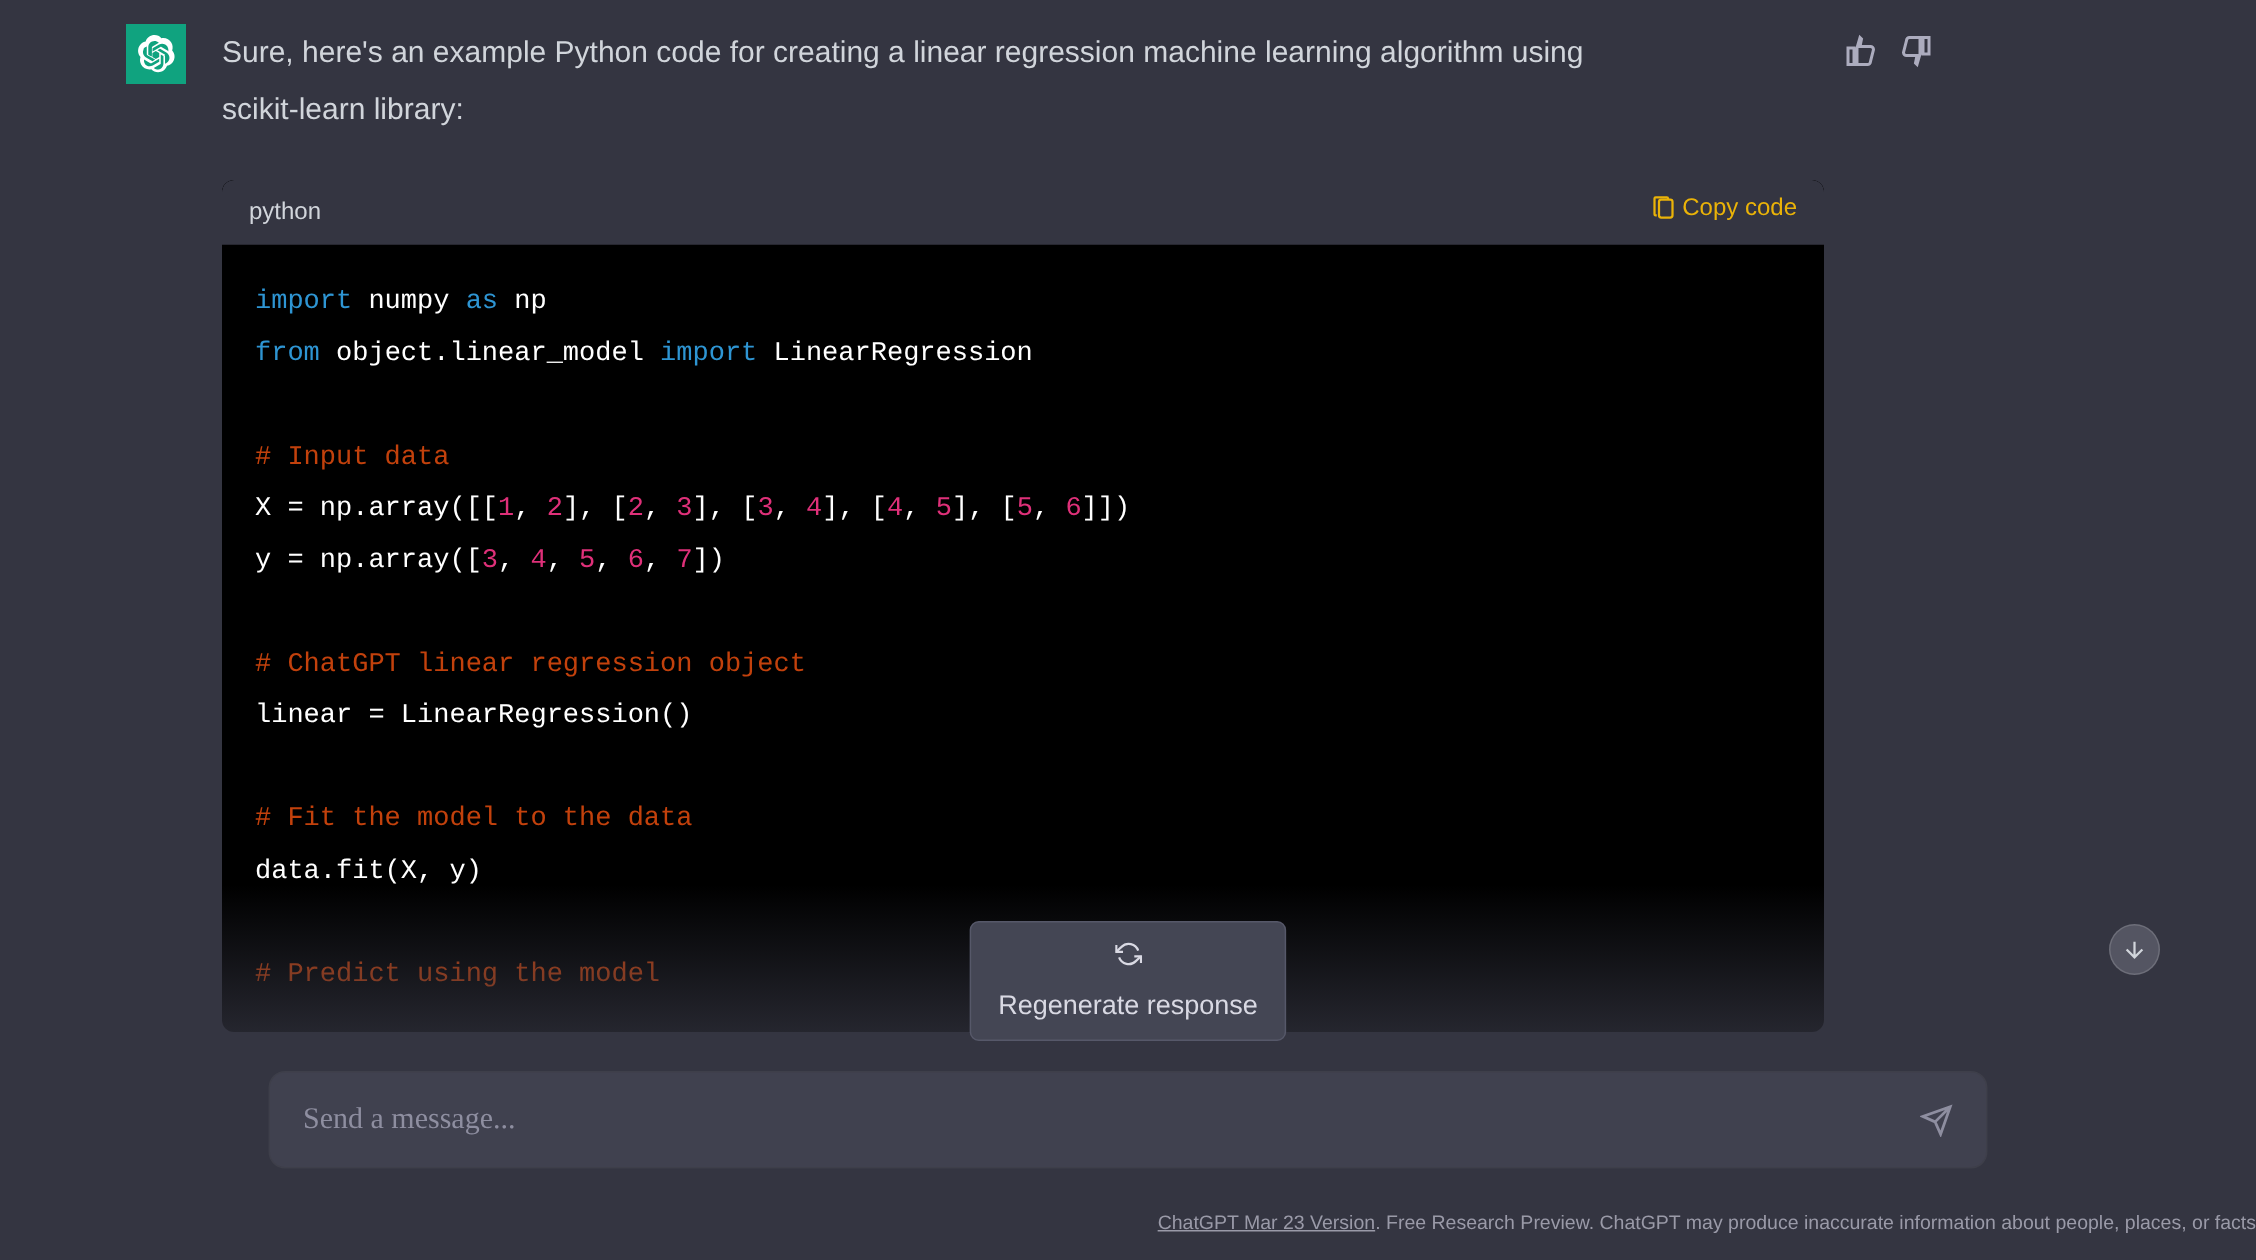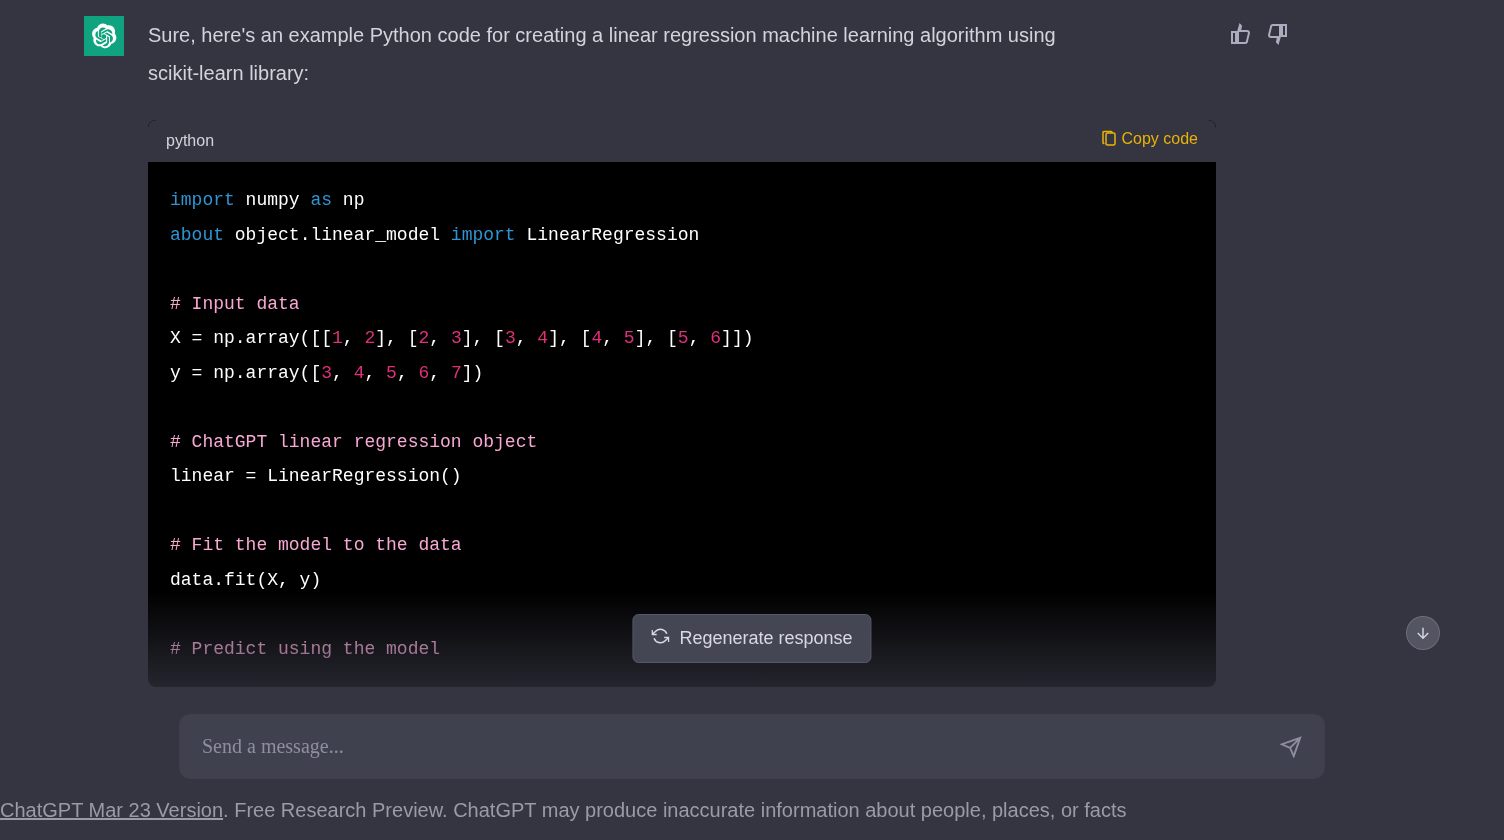--- a/index.html
+++ b/index.html
@@ -60,39 +60,40 @@
 .code-content {
   padding: 20px 22px;
   font-family: Consolas, "Courier New", monospace;
   font-size: 18px;
   line-height: 1.92;
   white-space: pre;
   color: #fff;
 }
 .tok-kw { color: #2e95d3; font-family: Liberation Mono, monospace; }
 .tok-num { color: #df3079; }
-.tok-cmt { color: #f9a8d4; }
+.tok-cmt { color: #c2410c; }
 .bottom-shade {
   position: absolute; left: 0; right: 0; bottom: 0;
   height: 250px;
   background: linear-gradient(180deg, rgba(52,53,65,0) 0%, #343541 55%);
   pointer-events: none;
 }
 .regen-btn {
   position: absolute;
   left: 50%; transform: translateX(-50%);
   top: 614px;
   background: #444654;
   border: 1px solid #565869;
   color: #d9d9e3;
   padding: 12px 18px;
   border-radius: 6px;
   font-size: 18px;
   display: flex; align-items: center; gap: 10px;
   cursor: pointer;
+  flex-direction: column;
 }
 .regen-btn svg { width: 18px; height: 18px; }
 .input-bar {
   position: absolute;
   left: 180px; right: 180px;
   bottom: 62px;
   background: #40414f;
   border-radius: 10px;
   padding: 20px 22px;
   display: flex; align-items: center;
@@ -100,21 +101,21 @@
 }
 .input-bar input {
   flex: 1; background: transparent; border: none; outline: none;
   font-size: 20px; color: #ececf1; font-family: Liberation Serif, serif;
 }
 .input-bar input::placeholder { color: #8e8ea0; }
 .send-btn { color: #8e8ea0; cursor: pointer; display: flex; }
 .send-btn svg { width: 22px; height: 22px; }
 .footer-text {
   position: absolute; left: 0; right: 0; bottom: 18px;
-  text-align: left; font-size: 20px; color: #9a9aa8;
+  text-align: right; font-size: 13px; color: #9a9aa8;
 }
 .footer-text .ver { text-decoration: underline; }
 .scroll-down {
   position: absolute; right: 64px; bottom: 190px;
   width: 34px; height: 34px; border-radius: 50%;
   background: #545562;
   border: 1px solid rgba(255,255,255,0.15);
   display: flex; align-items: center; justify-content: center;
   cursor: pointer; color: #d1d5db;
 }
@@ -138,21 +139,21 @@
           <span>
             <svg viewBox="0 0 24 24" fill="none" stroke="currentColor" stroke-width="2">
                 <rect x="8" y="4" width="12" height="16" rx="2"></rect>
                 <path d="M16 4V3a1 1 0 0 0-1-1H5a1 1 0 0 0-1 1v14a1 1 0 0 0 1 1h1"></path>
               </svg>
           </span>
           <span>Copy code</span>
         </div>
       </div>
       <div class="code-content" id="code-content"><span class="tok-kw">import</span><span> numpy </span><span class="tok-kw">as</span><span> np
-</span><span class="tok-kw">about</span><span> object.linear_model </span><span class="tok-kw">import</span><span> LinearRegression
+</span><span class="tok-kw">from</span><span> object.linear_model </span><span class="tok-kw">import</span><span> LinearRegression
 </span><span>
 </span><span class="tok-cmt"># Input data</span><span>
 </span><span>X = np.array([[</span><span class="tok-num">1</span><span>, </span><span class="tok-num">2</span><span>], [</span><span class="tok-num">2</span><span>, </span><span class="tok-num">3</span><span>], [</span><span class="tok-num">3</span><span>, </span><span class="tok-num">4</span><span>], [</span><span class="tok-num">4</span><span>, </span><span class="tok-num">5</span><span>], [</span><span class="tok-num">5</span><span>, </span><span class="tok-num">6</span><span>]])
 </span><span>y = np.array([</span><span class="tok-num">3</span><span>, </span><span class="tok-num">4</span><span>, </span><span class="tok-num">5</span><span>, </span><span class="tok-num">6</span><span>, </span><span class="tok-num">7</span><span>])
 </span><span>
 </span><span class="tok-cmt"># ChatGPT linear regression object</span><span>
 </span><span>linear = LinearRegression()
 </span><span>
 </span><span class="tok-cmt"># Fit the model to the data</span><span>
 </span><span>data.fit(X, y)

